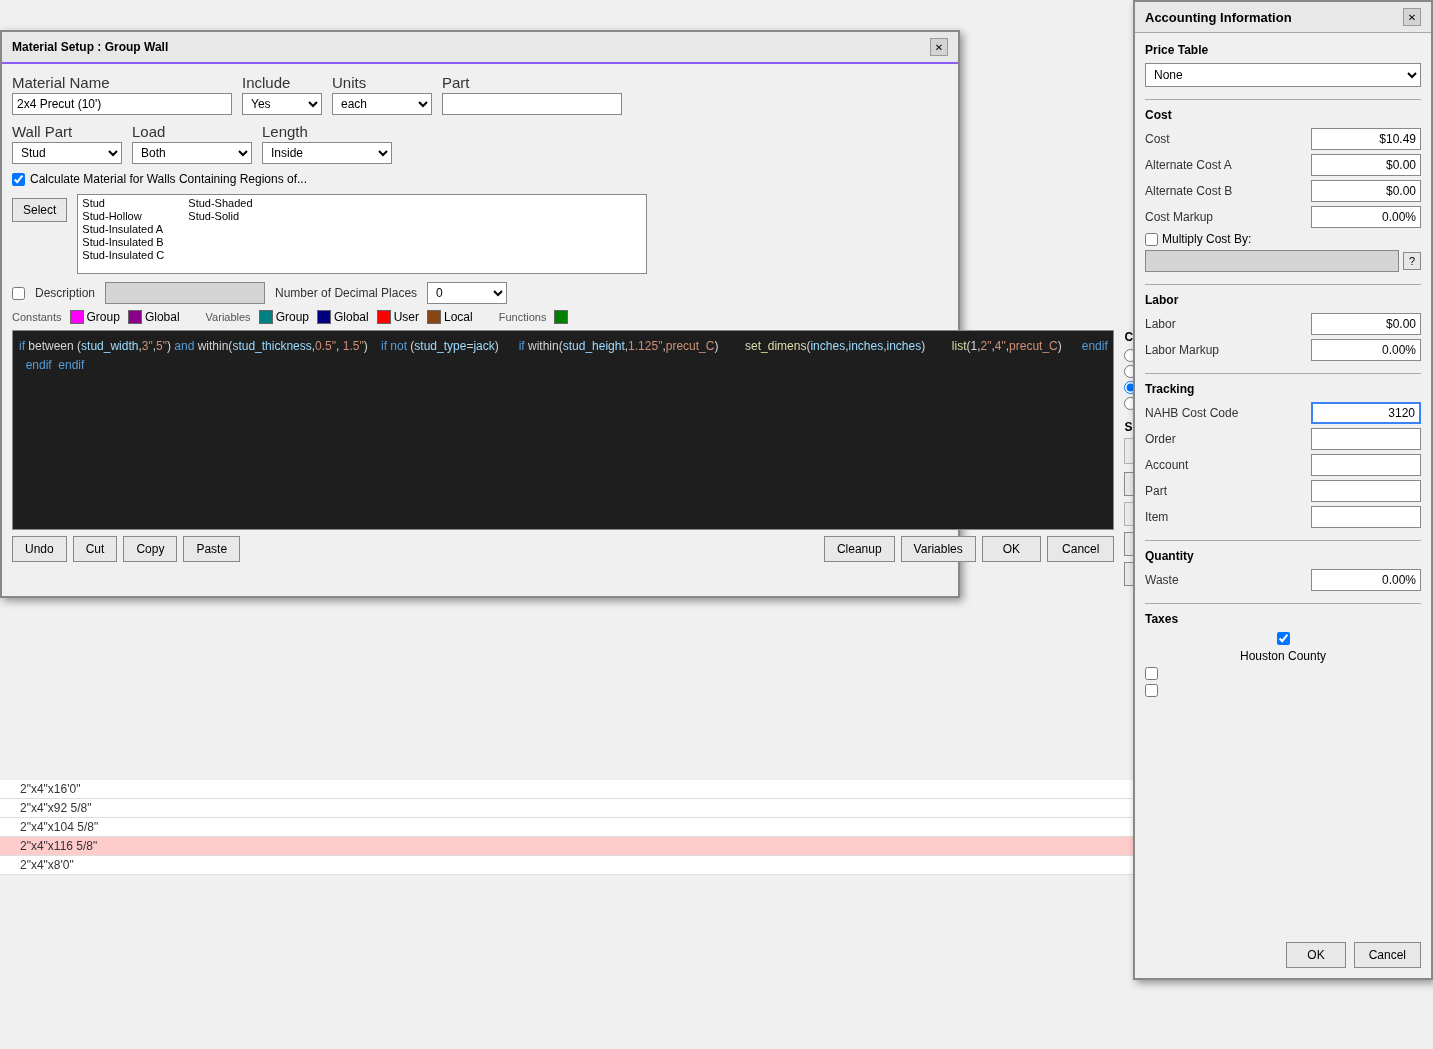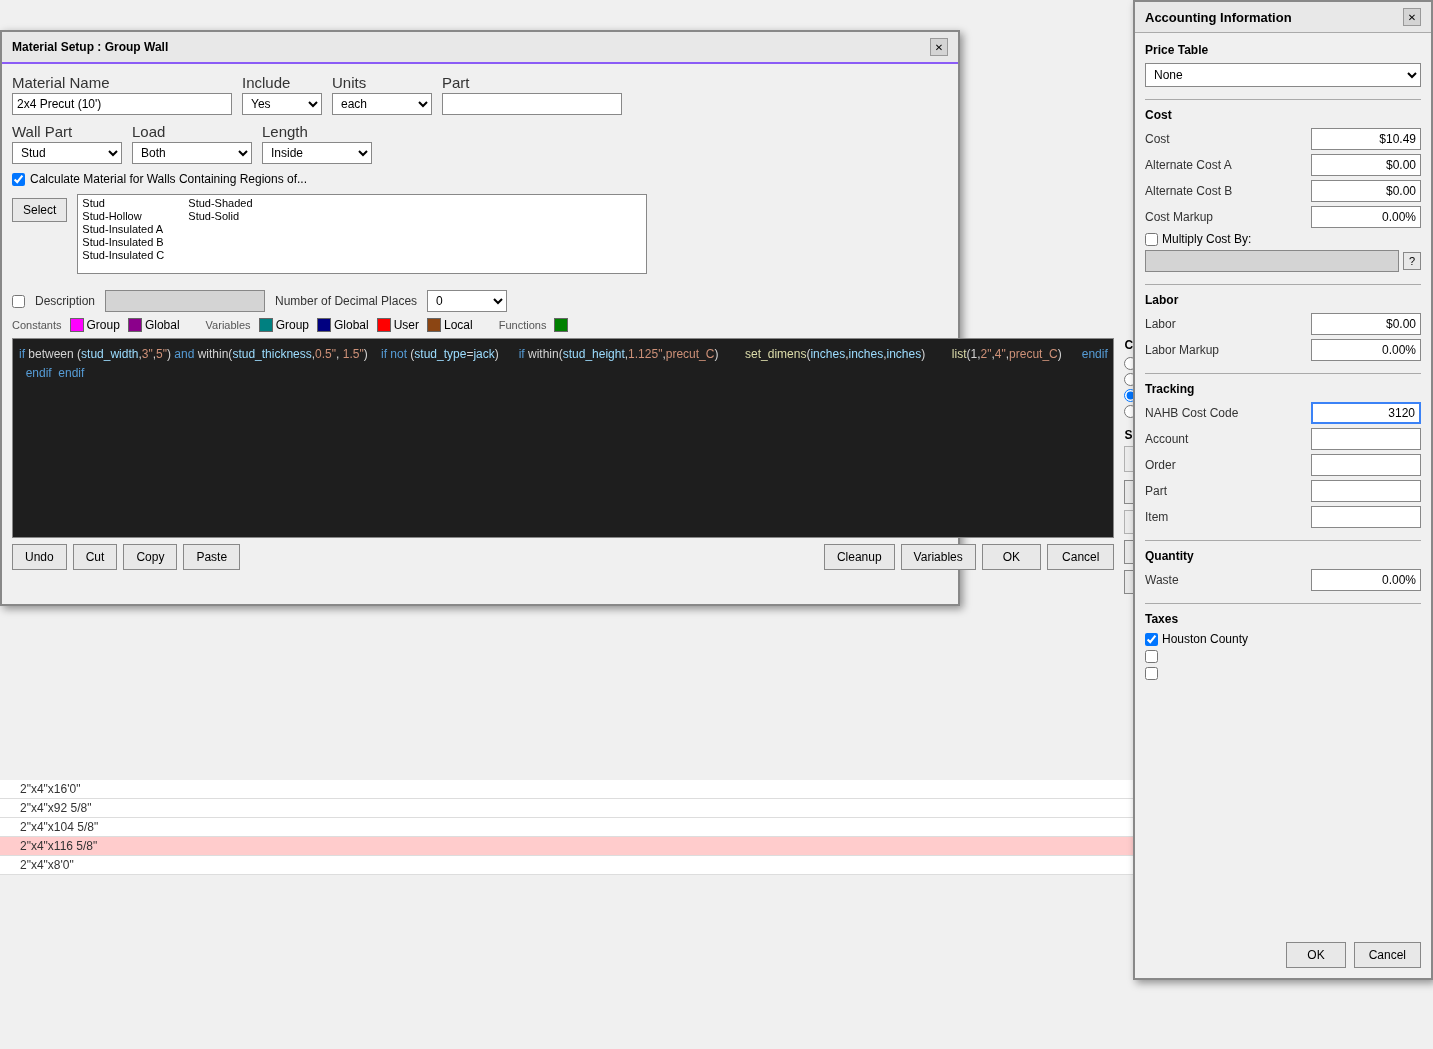--- a/index.html
+++ b/index.html
@@ -74,29 +74,29 @@
       cursor: pointer;
     }
 
     .material-name-input { width: 220px; }
     .include-select { width: 80px; }
     .units-select { width: 100px; }
     .part-input { width: 180px; }
 
     .wall-part-select { width: 110px; }
     .load-select { width: 120px; }
-    .length-select { width: 110px; }
+    .length-select { width: 130px; }
 
     .checkbox-row { display: flex; align-items: center; gap: 5px; margin-bottom: 8px; }
 
     
     .region-area {
       display: flex;
       gap: 10px;
-      margin-bottom: 16px;
+      margin-bottom: 8px;
       align-items: flex-start;
     }
     .select-btn {
       padding: 4px 10px;
       border: 1px solid #888;
       background: #e8e8e8;
       cursor: pointer;
       font-size: 12px;
       margin-top: 4px;
     }
@@ -228,21 +228,21 @@
       font-size: 12px;
     }
     .acc-help-btn {
       width: 18px; height: 18px;
       border: 1px solid #888;
       background: #e8e8e8;
       cursor: pointer;
       display: flex; align-items: center; justify-content: center;
       font-size: 11px;
     }
-    .checkbox-item { display: flex; align-items: center; gap: 4px; margin-bottom: 4px; font-size: 12px; }
+    .checkbox-item { display: flex; align-items: center; gap: 4px; margin-bottom: 4px; font-size: 12px; flex-direction: column; }
     .checkbox-only { display: flex; align-items: center; gap: 4px; margin-bottom: 4px; }
     .acc-ok-cancel {
       position: absolute;
       bottom: 10px; right: 10px;
       display: flex; gap: 8px;
     }
 
     .separator { border: none; border-top: 1px solid #aaa; margin: 8px 0; }
   </style>
 </head>
@@ -532,25 +532,25 @@
 
     <hr class="separator">
 
     <div class="acc-section">
       <div class="acc-section-title">Tracking</div>
       <div class="acc-row">
         <span class="acc-field-label">NAHB Cost Code</span>
         <input class="acc-input active" value="3120" style="">
       </div>
       <div class="acc-row">
+        <span class="acc-field-label">Order</span>
+        <input class="acc-input" value="" style="">
+      </div>
+      <div class="acc-row">
         <span class="acc-field-label">Account</span>
-        <input class="acc-input" value="" style="">
-      </div>
-      <div class="acc-row">
-        <span class="acc-field-label">Order</span>
         <input class="acc-input" value="" style="">
       </div>
       <div class="acc-row">
         <span class="acc-field-label">Part</span>
         <input class="acc-input" value="" style="">
       </div>
       <div class="acc-row">
         <span class="acc-field-label">Item</span>
         <input class="acc-input" value="" style="">
       </div>

